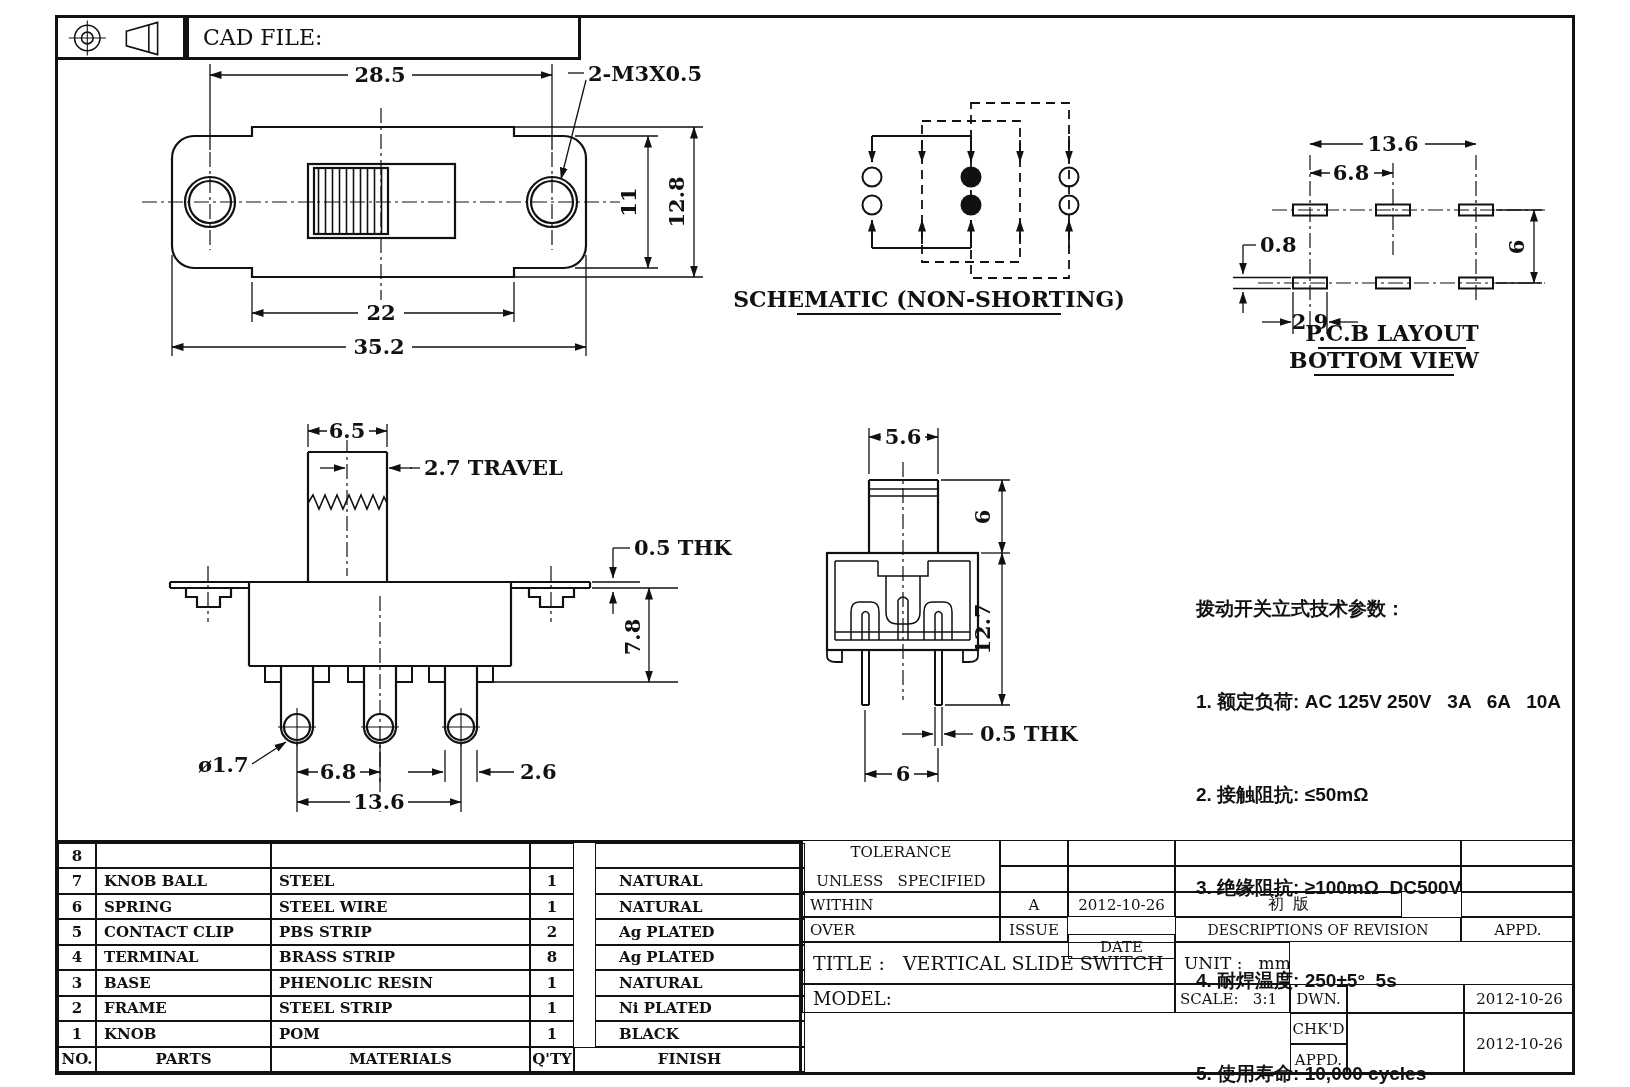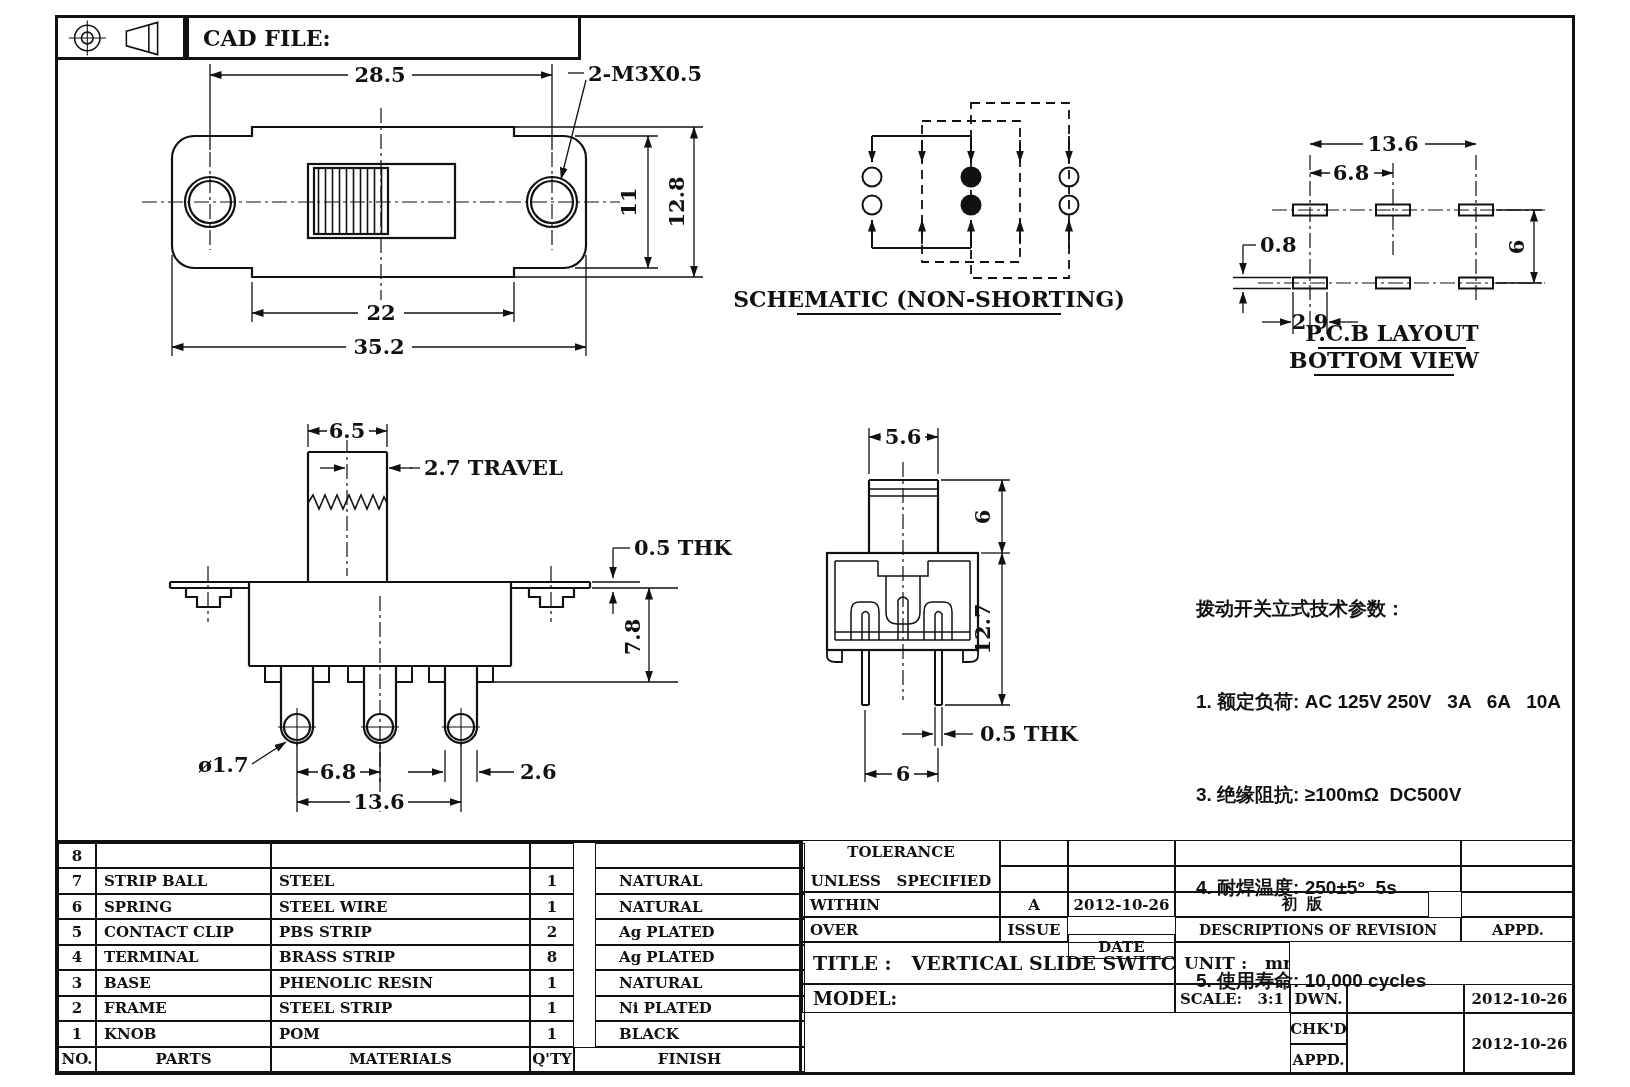--- a/index.html
+++ b/index.html
@@ -1,21 +1,21 @@
 <!DOCTYPE html>
 <html><head>
 <meta charset="utf-8">
 <style>
   html,body{margin:0;padding:0;background:#e8e8e8;}
   .page{position:relative;width:1630px;height:1087px;background:#ffffff;overflow:hidden;
         font-family:"Liberation Serif", serif;color:#111;}
   .frame{position:absolute;left:55px;top:15px;width:1520px;height:1060px;
          border:3px solid #111;box-sizing:border-box;}
   .cell{position:absolute;box-sizing:border-box;border:1.5px solid #111;
-        font-family:"DejaVu Serif", serif;font-weight:bold;color:#111;
+        font-family:"DejaVu Serif", serif;font-weight:normal;color:#111;
         display:flex;align-items:center;white-space:pre;overflow:hidden;}
   .cadbox-sym{left:55px;top:15px;width:131px;height:45px;border-width:3px;}
   .cadbox-lbl{left:186px;top:15px;width:395px;height:45px;border-width:3px;
               font-size:22px;padding-left:14px;}
   svg text{font-family:"DejaVu Serif", serif;font-weight:bold;fill:#111;}
   .dt{font-size:21px;}
   .cap{font-size:22px;}
   .specs{position:absolute;left:1196px;top:531px;width:380px;
          font-family:"Liberation Sans", sans-serif;font-weight:700;font-size:19px;
          line-height:31px;color:#111;white-space:pre;}
@@ -334,38 +334,39 @@
       <text class="dt" transform="rotate(-90 990 629)" x="990" y="629" text-anchor="middle">12.7</text>
       <text class="dt" x="980" y="741" text-anchor="start">0.5 THK</text>
       <rect x="892" y="764" width="22" height="19" fill="#fff"></rect>
       <text class="dt" x="903" y="781" text-anchor="middle">6</text>
     </g>
   </svg>
 
   <div class="specs">
     <div>拨动开关立式技术参数：</div>
     <div>1. 额定负荷: AC 125V 250V   3A   6A   10A</div>
+    <div>2. 接触阻抗: ≤50mΩ</div>
     <div>3. 绝缘阻抗: ≥100mΩ  DC500V</div>
     <div>4. 耐焊温度: 250±5°  5s</div>
     <div>5. 使用寿命: 10,000 cycles</div>
     
     
     
     
   </div>
 
   <div class="parts">
     <div class="pc c">8</div>
     <div class="pc l"></div>
     <div class="pc l"></div>
     <div class="pc c"></div>
     <div class="pc l2"></div>
 
     <div class="pc c">7</div>
-    <div class="pc l">STRIP BALL</div>
+    <div class="pc l">KNOB BALL</div>
     <div class="pc l">STEEL</div>
     <div class="pc c">1</div>
     <div class="pc l2">NATURAL</div>
 
     <div class="pc c">6</div>
     <div class="pc l">SPRING</div>
     <div class="pc l">STEEL WIRE</div>
     <div class="pc c">1</div>
     <div class="pc l2">NATURAL</div>
 
@@ -420,21 +421,21 @@
     <div class="cell tb ctr" style="left:198px;top:52px;width:68px;height:25px;">A</div>
     <div class="cell tb ctr" style="left:198px;top:77px;width:68px;height:25px;">ISSUE</div>
 
     <div class="cell tb" style="left:266px;top:0;width:107px;height:26px;"></div>
     <div class="cell tb" style="left:266px;top:26px;width:107px;height:26px;"></div>
     <div class="cell tb ctr" style="left:266px;top:52px;width:107px;height:25px;">2012-10-26</div>
     <div class="cell tb ctr" style="left:266px;top:94px;width:107px;height:25px;">DATE</div>
 
     <div class="cell tb" style="left:373px;top:0;width:286px;height:26px;"></div>
     <div class="cell tb" style="left:373px;top:26px;width:286px;height:26px;"></div>
-    <div class="cell tb ctr" style="left:373px;top:52px;width:254px;height:25px;font-family:'Liberation Sans',sans-serif;font-size:16px;">初  版</div>
+    <div class="cell tb ctr" style="left:373px;top:52px;width:227px;height:25px;font-family:'Liberation Sans',sans-serif;font-size:16px;">初  版</div>
     <div class="cell tb ctr" style="left:373px;top:77px;width:286px;height:25px;font-size:14px;">DESCRIPTIONS OF REVISION</div>
 
     <div class="cell tb" style="left:659px;top:0;width:114px;height:26px;"></div>
     <div class="cell tb" style="left:659px;top:26px;width:114px;height:26px;"></div>
     <div class="cell tb" style="left:659px;top:52px;width:114px;height:25px;"></div>
     <div class="cell tb ctr" style="left:659px;top:77px;width:114px;height:25px;">APPD.</div>
 
     <div class="cell" style="left:0;top:102px;width:373px;height:42px;font-size:19px;padding-left:10px;">TITLE :   VERTICAL SLIDE SWITCH</div>
     <div class="cell" style="left:373px;top:102px;width:115px;height:42px;font-size:17px;padding-left:8px;">UNIT :   mm</div>
 

